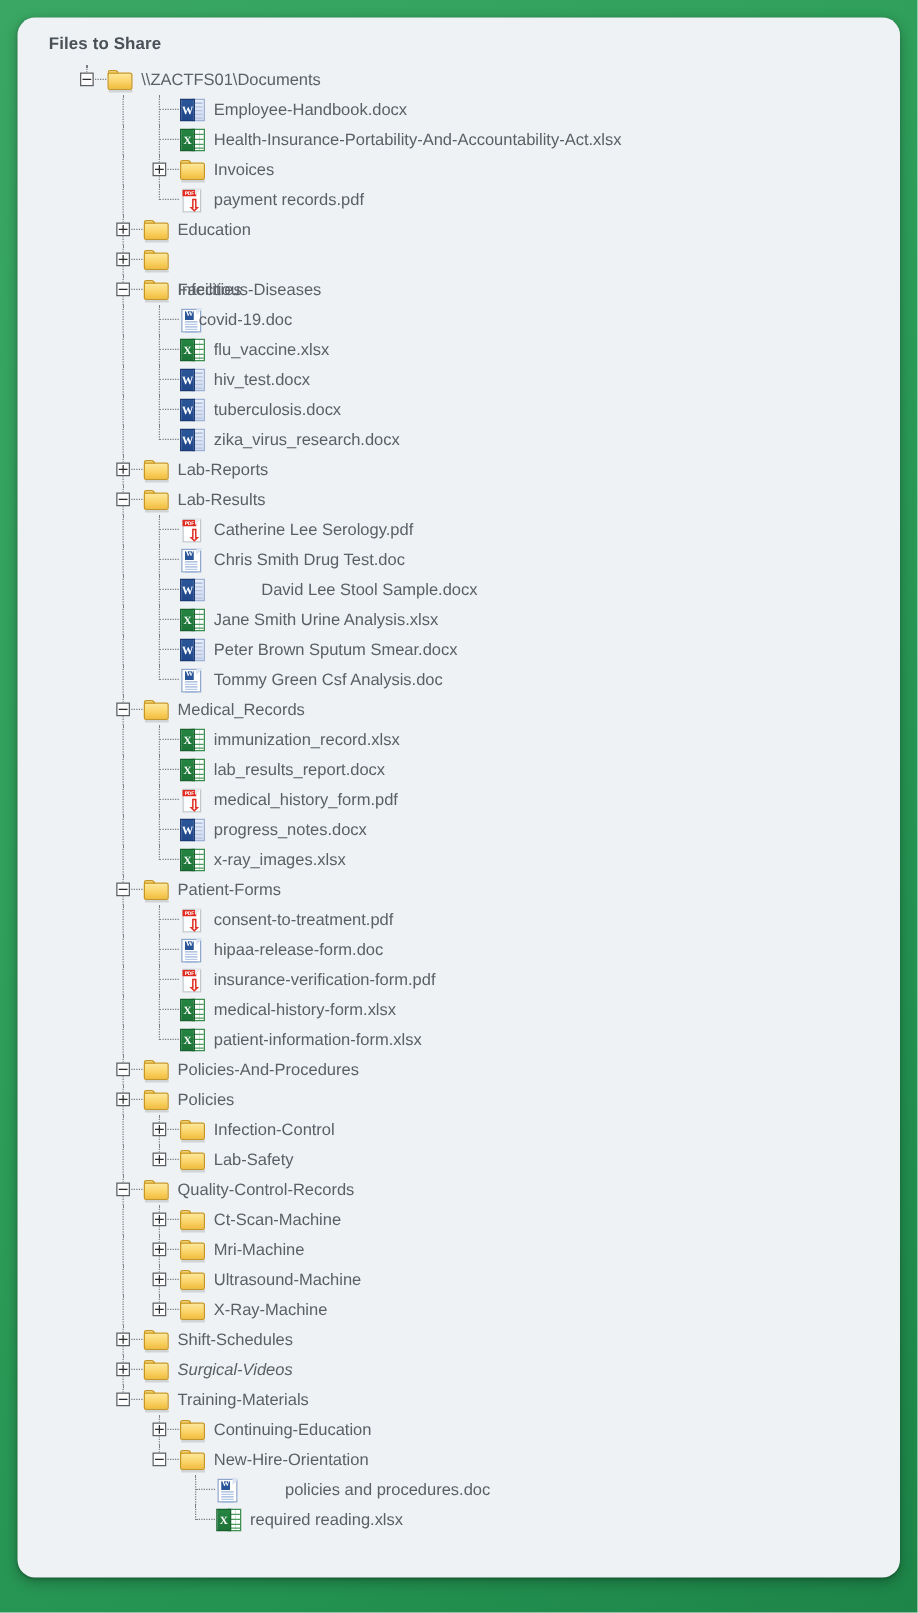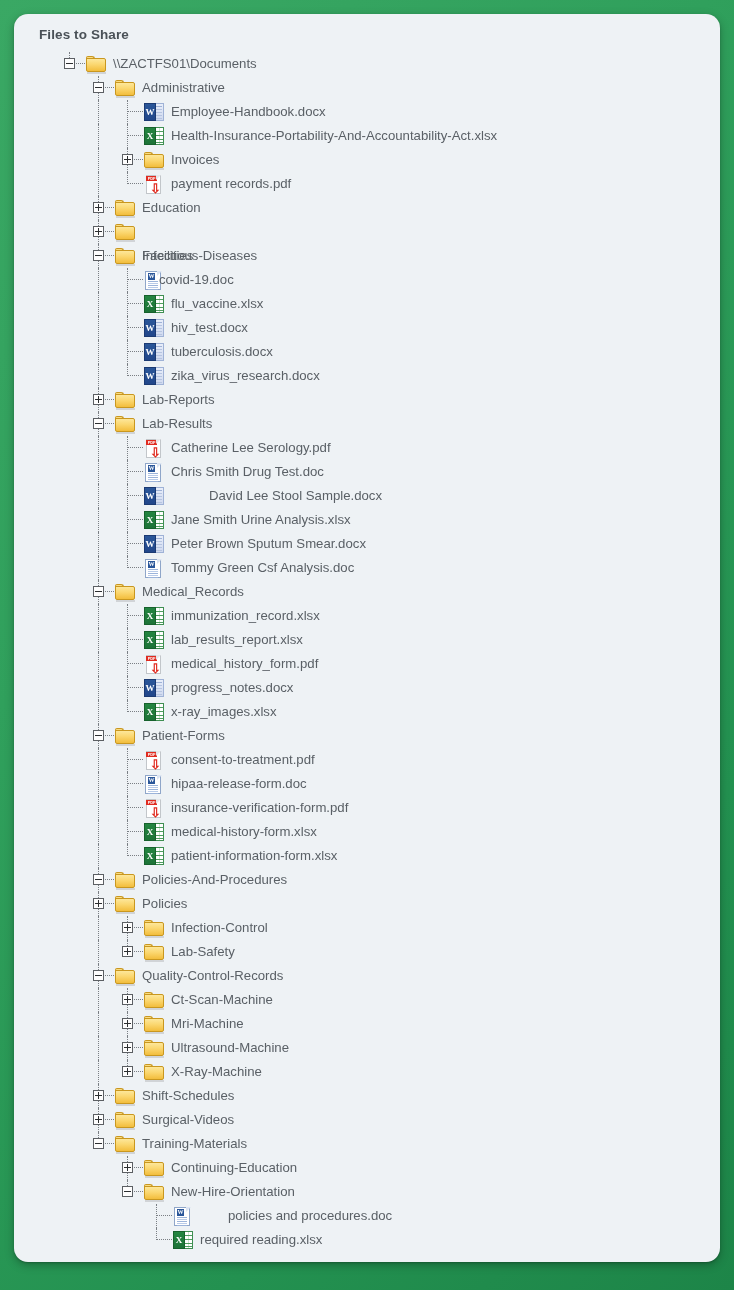--- a/index.html
+++ b/index.html
@@ -288,34 +288,20 @@
           <span style="position:absolute;left:72px;top:0;width:22px;height:24px;">
             <span class="icon ico-folder">
               <span class="fsh"></span>
               <span class="ft"></span>
               <span class="fb"></span>
             </span>
           </span>
           <span class="row-label" style="position:absolute;left:93px;top:0;">\\ZACTFS01\Documents</span>
         </div>
         <div class="row">
-          <span class="trunk" style="left:84px;top:0;height:6px;"></span>
-          <span class="trunk" style="left:84px;top:17px;height:7px;"></span>
-          <span class="expander" style="left:79px;"></span>
-          <span class="stub" style="left:91px;"></span>
-          <span style="position:absolute;left:101px;top:0;width:22px;height:24px;">
-            <span class="icon ico-folder">
-              <span class="fsh"></span>
-              <span class="ft"></span>
-              <span class="fb"></span>
-            </span>
-          </span>
-          <span class="row-label" style="position:absolute;left:122px;top:0;">Administrative</span>
-        </div>
-        <div class="row">
           <span class="trunk" style="left:84px;top:0;height:24px;"></span>
           <span class="elbow-v" style="left:113px;top:0;height:24px;"></span>
           <span class="elbow" style="left:113px;"></span>
           <span style="position:absolute;left:130px;top:0;width:22px;height:24px;">
             <span class="icon ico-docx">
               <span class="pg"></span>
               <span class="tile">W</span>
             </span>
           </span>
           <span class="row-label" style="position:absolute;left:151px;top:0;">Employee-Handbook.docx</span>
@@ -605,21 +591,21 @@
         <div class="row">
           <span class="trunk" style="left:84px;top:0;height:24px;"></span>
           <span class="elbow-v" style="left:113px;top:0;height:24px;"></span>
           <span class="elbow" style="left:113px;"></span>
           <span style="position:absolute;left:130px;top:0;width:22px;height:24px;">
             <span class="icon ico-xlsx">
               <span class="grid"></span>
               <span class="tile">X</span>
             </span>
           </span>
-          <span class="row-label" style="position:absolute;left:151px;top:0;">lab_results_report.xlsx</span>
+          <span class="row-label" style="position:absolute;left:151px;top:0;">lab_results_report.docx</span>
         </div>
         <div class="row">
           <span class="trunk" style="left:84px;top:0;height:24px;"></span>
           <span class="elbow-v" style="left:113px;top:0;height:24px;"></span>
           <span class="elbow" style="left:113px;"></span>
           <span style="position:absolute;left:130px;top:0;width:22px;height:24px;">
             <span class="icon ico-pdf">
               <span class="sheet">
                 <span class="mark">⇩</span>
               </span>
@@ -885,21 +871,21 @@
           <span class="trunk" style="left:84px;top:17px;height:7px;"></span>
           <span class="expander plus" style="left:79px;"></span>
           <span class="stub" style="left:91px;"></span>
           <span style="position:absolute;left:101px;top:0;width:22px;height:24px;">
             <span class="icon ico-folder">
               <span class="fsh"></span>
               <span class="ft"></span>
               <span class="fb"></span>
             </span>
           </span>
-          <span class="row-label" style="position:absolute;left:122px;top:0;">Surgical-Videos</span>
+          <span class="row-label" style="position:absolute;left:122px;top:0;font-style:italic;">Surgical-Videos</span>
         </div>
         <div class="row">
           <span class="trunk" style="left:84px;top:0;height:6px;"></span>
           <span class="expander" style="left:79px;"></span>
           <span class="stub" style="left:91px;"></span>
           <span style="position:absolute;left:101px;top:0;width:22px;height:24px;">
             <span class="icon ico-folder">
               <span class="fsh"></span>
               <span class="ft"></span>
               <span class="fb"></span>

